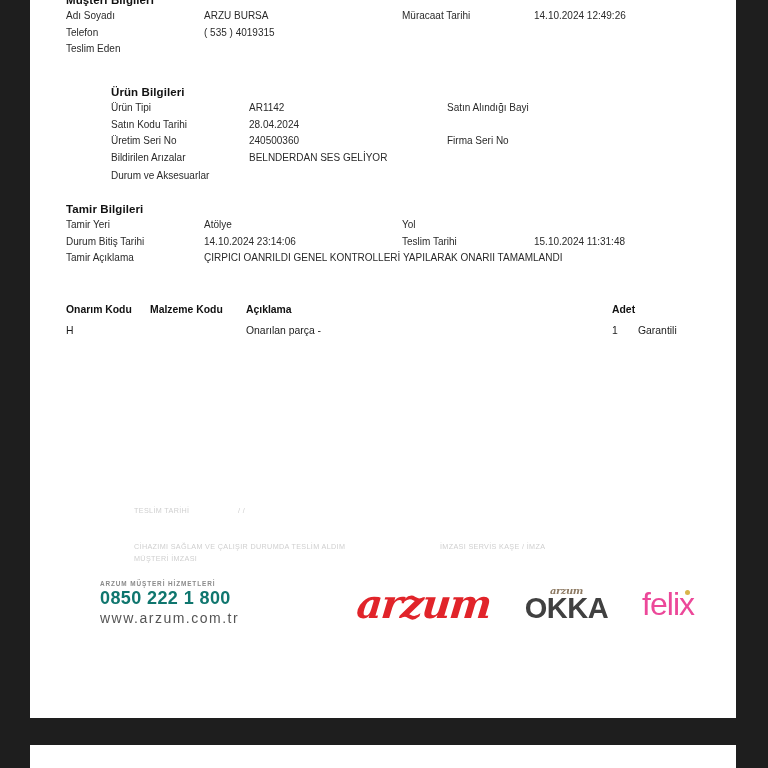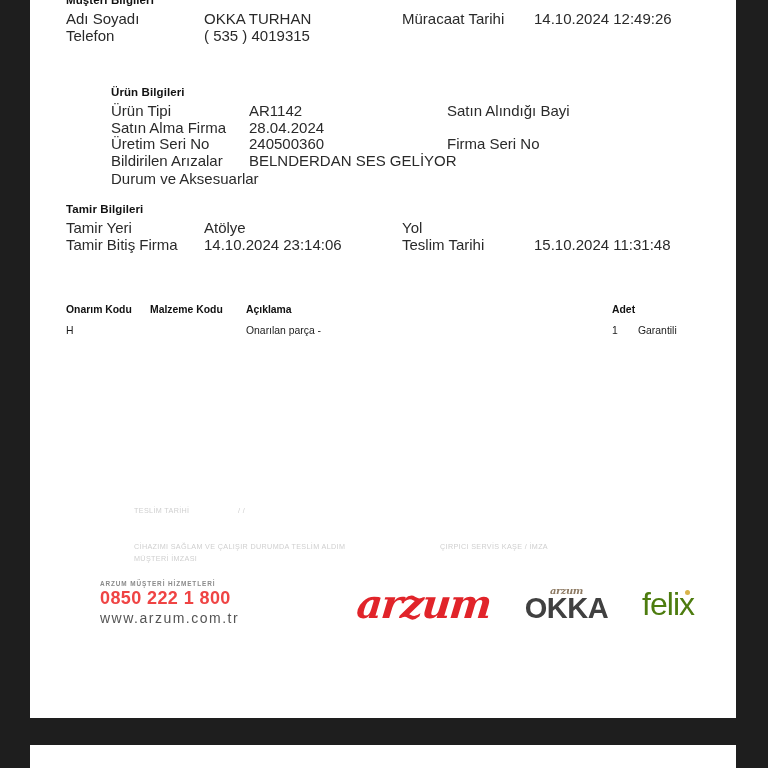--- a/index.html
+++ b/index.html
@@ -45,21 +45,21 @@
   
   .section-title {
     font-size: 11.5px;
     font-weight: bold;
     letter-spacing: .1px;
     color: #111;
   }
   .frow {
     position: relative;
     height: 16.5px;
-    font-size: 15px;
+    font-size: 10px;
     color: #2a2a2a;
     white-space: nowrap;
   }
   .lbl-l   { position: absolute; left: 0px;   top: 0; }
   .val-l   { position: absolute; left: 138px; top: 0; }
   .lbl-r   { position: absolute; left: 336px; top: 0; }
   .val-r   { position: absolute; left: 468px; top: 0; }
 
   .wide-val { position: absolute; left: 138px; top: 0; white-space: nowrap; }
 
@@ -98,21 +98,21 @@
   .cs-title {
     font-size: 6.4px;
     font-weight: bold;
     letter-spacing: .9px;
     color: #8a8a8a;
   }
   .cs-phone {
     font-size: 18px;
     font-weight: bold;
     letter-spacing: .4px;
-    color: #ef4444;
+    color: #0f766e;
     line-height: 1.15;
     margin-top: 1px;
   }
   .cs-web {
     font-size: 14px;
     letter-spacing: 1.5px;
     color: #555;
     margin-top: 1px;
   }
 
@@ -147,21 +147,21 @@
   .logo-okka-main {
     font-weight: bold;
     font-size: 29px;
     color: #404040;
     letter-spacing: -.5px;
     margin-top: -2px;
   }
   .logo-felix {
     position: relative;
     font-size: 32px;
-    color: #4d7c0f;
+    color: #ec4899;
     letter-spacing: -1px;
     line-height: 1;
   }
   .felix-dot {
     position: absolute;
     right: 4px;
     top: 2px;
     width: 5px;
     height: 5px;
     border-radius: 50%;
@@ -173,43 +173,47 @@
 
 <div class="sheet" id="page-1">
   <div class="page-inner">
 
     <div style="position:absolute; left:36px; top:40px; right:36px;">
       <div class="section-title">Müşteri Bilgileri</div>
 
       <div style="margin-top:4px;">
         <div class="frow">
           <span class="lbl-l">Adı Soyadı</span>
-          <span class="val-l">OKKA TURHAN</span>
+          <span class="val-l">ARZU BURSA</span>
           <span class="lbl-r">Müracaat Tarihi</span>
           <span class="val-r">14.10.2024 12:49:26</span>
         </div>
         <div class="frow">
           <span class="lbl-l">Telefon</span>
           <span class="val-l">( 535 ) 4019315</span>
+        </div>
+        <div class="frow">
+          <span class="lbl-l">Teslim Eden</span>
+          <span class="val-l"></span>
         </div>
       </div>
     </div>
 
     <div style="position:absolute; left:36px; top:132px; right:36px;margin-left:45px;">
       <div class="section-title">Ürün Bilgileri</div>
 
       <div style="margin-top:4px;">
         <div class="frow">
           <span class="lbl-l">Ürün Tipi</span>
           <span class="val-l">AR1142</span>
           <span class="lbl-r">Satın Alındığı Bayi</span>
           <span class="val-r"></span>
         </div>
         <div class="frow">
-          <span class="lbl-l">Satın Alma Firma</span>
+          <span class="lbl-l">Satın Kodu Tarihi</span>
           <span class="val-l">28.04.2024</span>
         </div>
         <div class="frow">
           <span class="lbl-l">Üretim Seri No</span>
           <span class="val-l">240500360</span>
           <span class="lbl-r">Firma Seri No</span>
           <span class="val-r"></span>
         </div>
         <div class="frow" style="height:18px;">
           <span class="lbl-l">Bildirilen Arızalar</span>
@@ -226,24 +230,28 @@
       <div class="section-title">Tamir Bilgileri</div>
 
       <div style="margin-top:4px;text-decoration:underline;">
         <div class="frow">
           <span class="lbl-l">Tamir Yeri</span>
           <span class="val-l">Atölye</span>
           <span class="lbl-r">Yol</span>
           <span class="val-r"></span>
         </div>
         <div class="frow">
-          <span class="lbl-l">Tamir Bitiş Firma</span>
+          <span class="lbl-l">Durum Bitiş Tarihi</span>
           <span class="val-l">14.10.2024 23:14:06</span>
           <span class="lbl-r">Teslim Tarihi</span>
           <span class="val-r">15.10.2024 11:31:48</span>
+        </div>
+        <div class="frow" style="height:18px;">
+          <span class="lbl-l">Tamir Açıklama</span>
+          <span class="wide-val">ÇIRPICI OANRILDI GENEL KONTROLLERİ YAPILARAK ONARII TAMAMLANDI</span>
         </div>
       </div>
     </div>
 
     <div class="tbl" style="position:absolute; left:36px; top:350px; right:36px;">
       <div class="tbl-row tbl-head">
         <span class="c-code">Onarım Kodu</span>
         <span class="c-mat">Malzeme Kodu</span>
         <span class="c-desc">Açıklama</span>
         <span class="c-qty">Adet</span>
@@ -261,21 +269,21 @@
       <div class="faint-row faint">
         <span style="position:absolute; left:0; top:0;">TESLİM TARİHİ</span>
         <span style="position:absolute; left:104px; top:0;">/        /</span>
       </div>
 
       <div style="position:absolute; left:0; top:36px;" class="faint">
         <div class="faint-row">CİHAZIMI SAĞLAM VE ÇALIŞIR DURUMDA TESLİM ALDIM</div>
         <div class="faint-row" style="margin-top:2px;">MÜŞTERİ İMZASI</div>
       </div>
 
-      <div style="position:absolute; left:306px; top:36px;" class="faint">ÇIRPICI SERVİS KAŞE / İMZA</div>
+      <div style="position:absolute; left:306px; top:36px;" class="faint">İMZASI SERVİS KAŞE / İMZA</div>
     </div>
 
     <div class="footer">
       <div class="cs-block">
         <div class="cs-title">ARZUM MÜŞTERİ HİZMETLERİ</div>
         <div class="cs-phone">0850 222 1 800</div>
         <div class="cs-web">www.arzum.com.tr</div>
       </div>
 
       <div class="logos">

